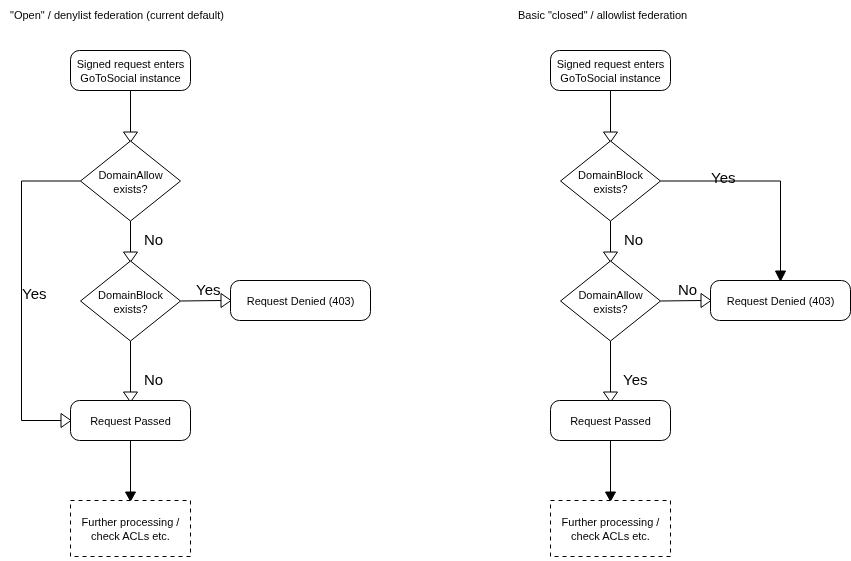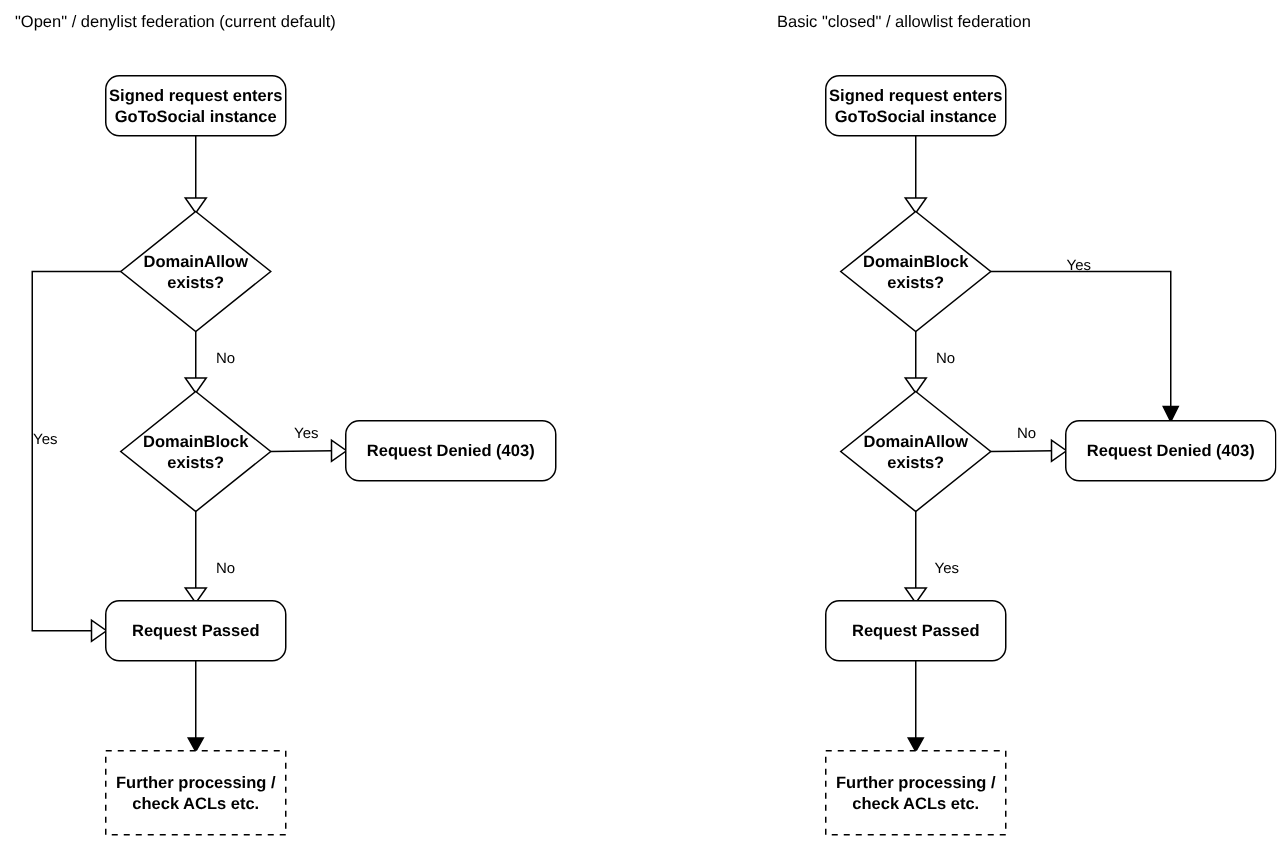--- a/index.html
+++ b/index.html
@@ -38,25 +38,24 @@
     position: absolute;
     font-size: 11px;
     line-height: 14px;
     text-align: center;
     color: #000000;
     display: flex;
     align-items: center;
     justify-content: center;
     white-space: pre-line;
     pointer-events: none;
-    font-weight: bold;
   }
   .edge-label {
     position: absolute;
-    font-size: 10px;
+    font-size: 15px;
     line-height: 12px;
     color: #000000;
     white-space: nowrap;
     pointer-events: none;
   }
   svg { display: block; }
   .shape-stroke { fill: #ffffff; stroke: #000000; stroke-width: 1; }
   .shape-dashed { fill: #ffffff; stroke: #000000; stroke-width: 1; stroke-dasharray: 4 4; }
   .edge-line { fill: none; stroke: #000000; stroke-width: 1; }
   .arrow-open { fill: #ffffff; stroke: #000000; stroke-width: 1; }

